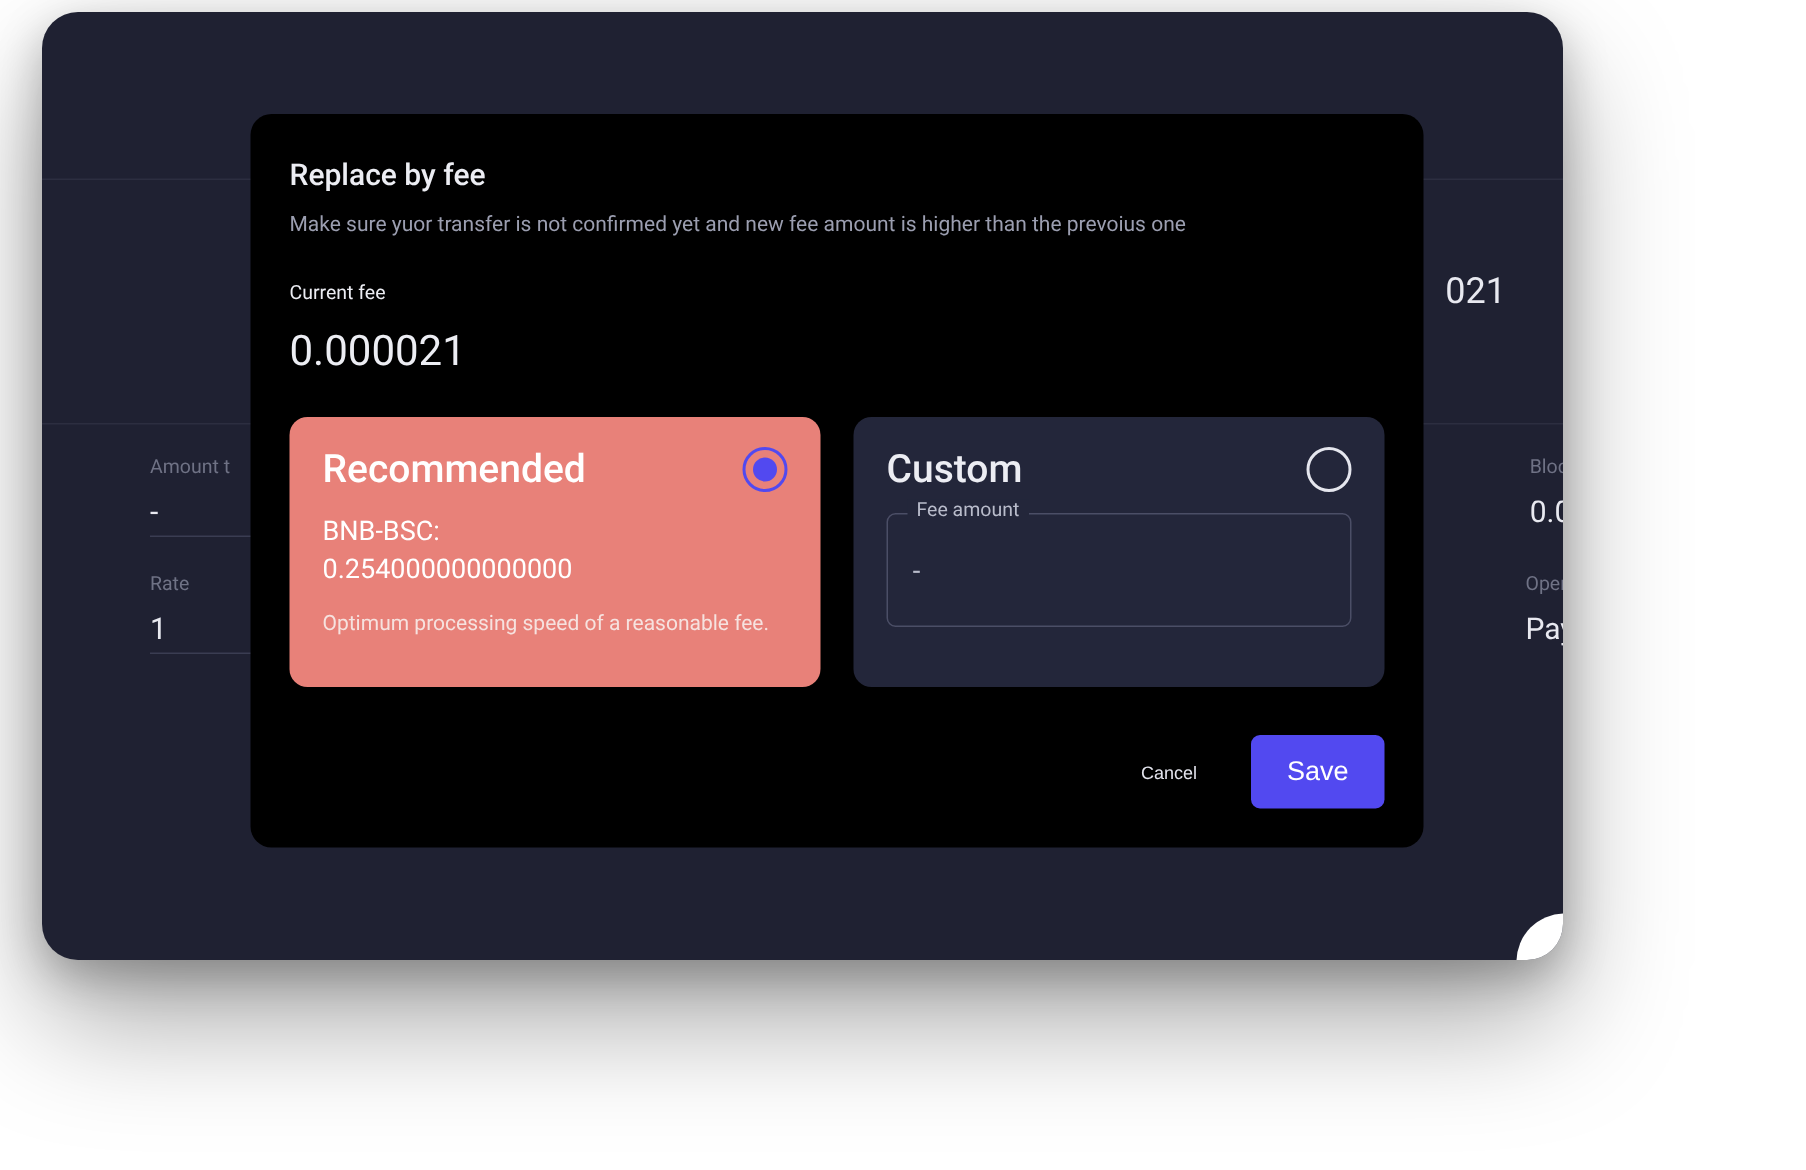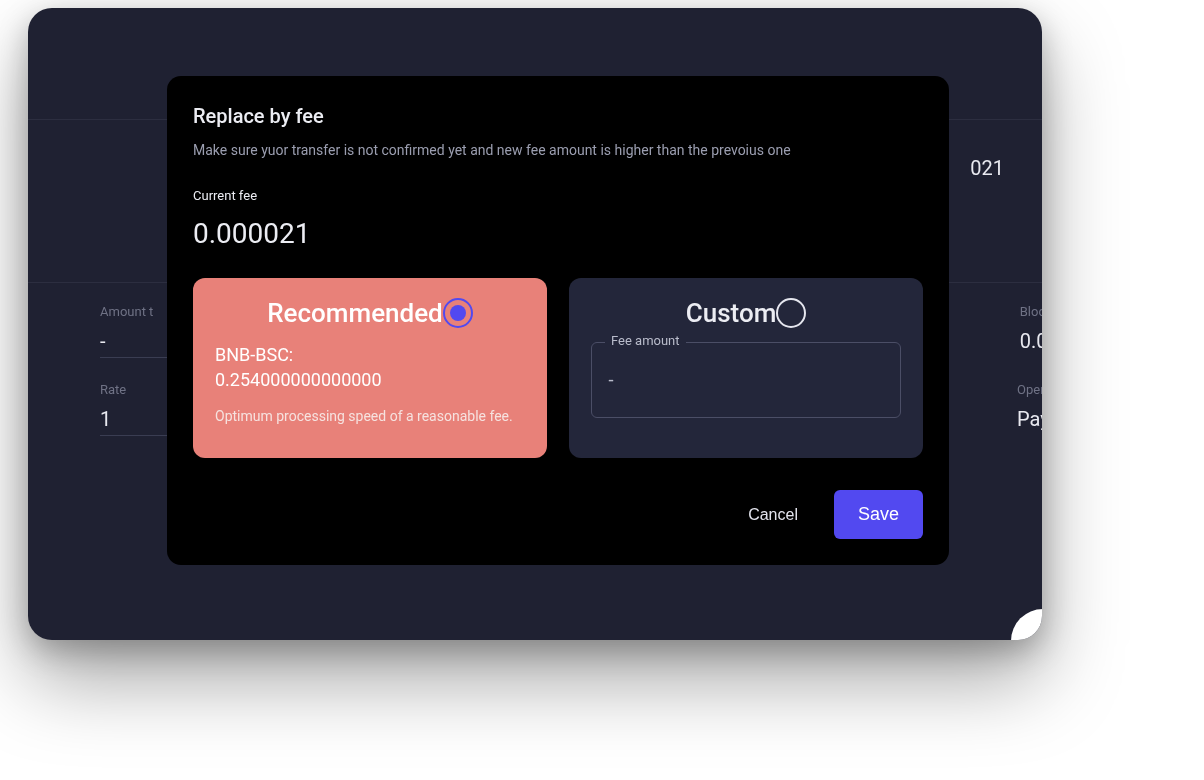--- a/index.html
+++ b/index.html
@@ -102,21 +102,21 @@
     }
     .card-recommended {
       background: #e88179;
     }
     .card-custom {
       background: #23263a;
     }
     .card-head {
       display:flex;
       align-items:center;
-      justify-content:center;
+      justify-content:space-between;
       margin-bottom: 14px;
     }
     .card-title {
       font-size: 26px;
       font-weight: 500;
       color: #ffffff;
     }
     .card-custom .card-title { color:#ecedf3; }
     .radio {
       width: 30px; height: 30px;
@@ -181,21 +181,21 @@
     .actions {
       display:flex;
       justify-content:flex-end;
       gap: 28px;
       align-items:center;
     }
     .btn-cancel {
       background: transparent;
       border: none;
       color: #e3e4ed;
-      font-size: 16px;
+      font-size: 12px;
       cursor: pointer;
       padding: 12px 8px;
     }
     .btn-save {
       background: #5249f0;
       border: none;
       color: #fff;
       font-size: 18px;
       font-weight: 500;
       padding: 14px 24px;
@@ -205,21 +205,21 @@
   </style>
 </head>
 <body>
 
 <div class="container">
 
   <div class="bg-layer">
     <div class="bg-divider" style="top:111px;"></div>
     <div class="bg-divider" style="top:274px;"></div>
 
-    <span class="bg-field" style="top:148px; right:38px; font-size:20px; color:#e8e9f0;">021</span>
+    <span class="bg-field" style="top:172px; right:38px; font-size:24px; color:#e8e9f0;">021</span>
 
     <div class="bg-field" style="top:296px; left:72px;">
       <span class="label">Amount t</span>
       <span class="value">-</span>
       <span class="underline"></span>
     </div>
     <div class="bg-field" style="top:374px; left:72px;">
       <span class="label">Rate</span>
       <span class="value">1</span>
       <span class="underline"></span>

